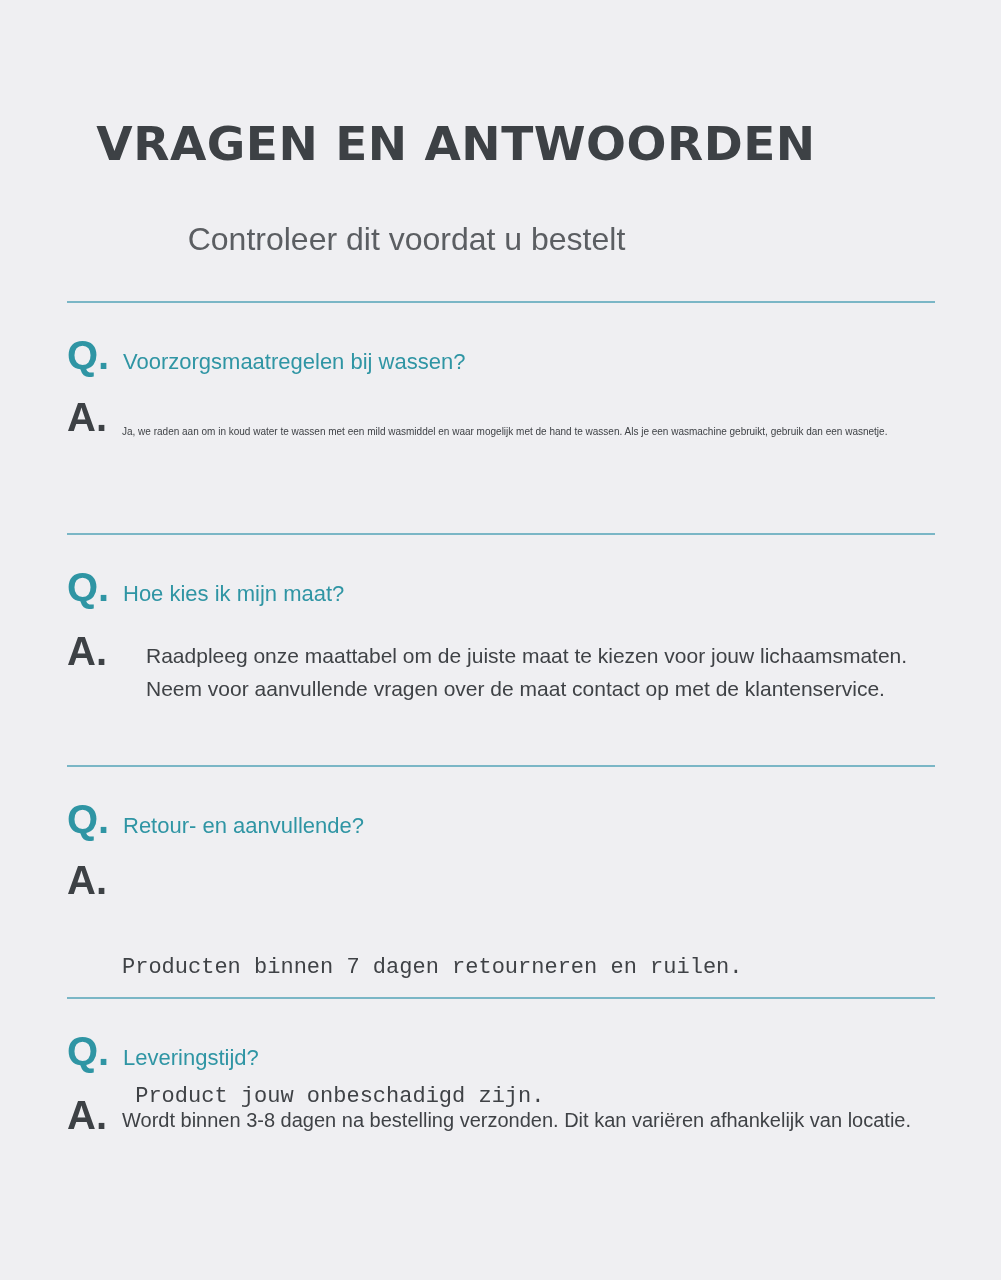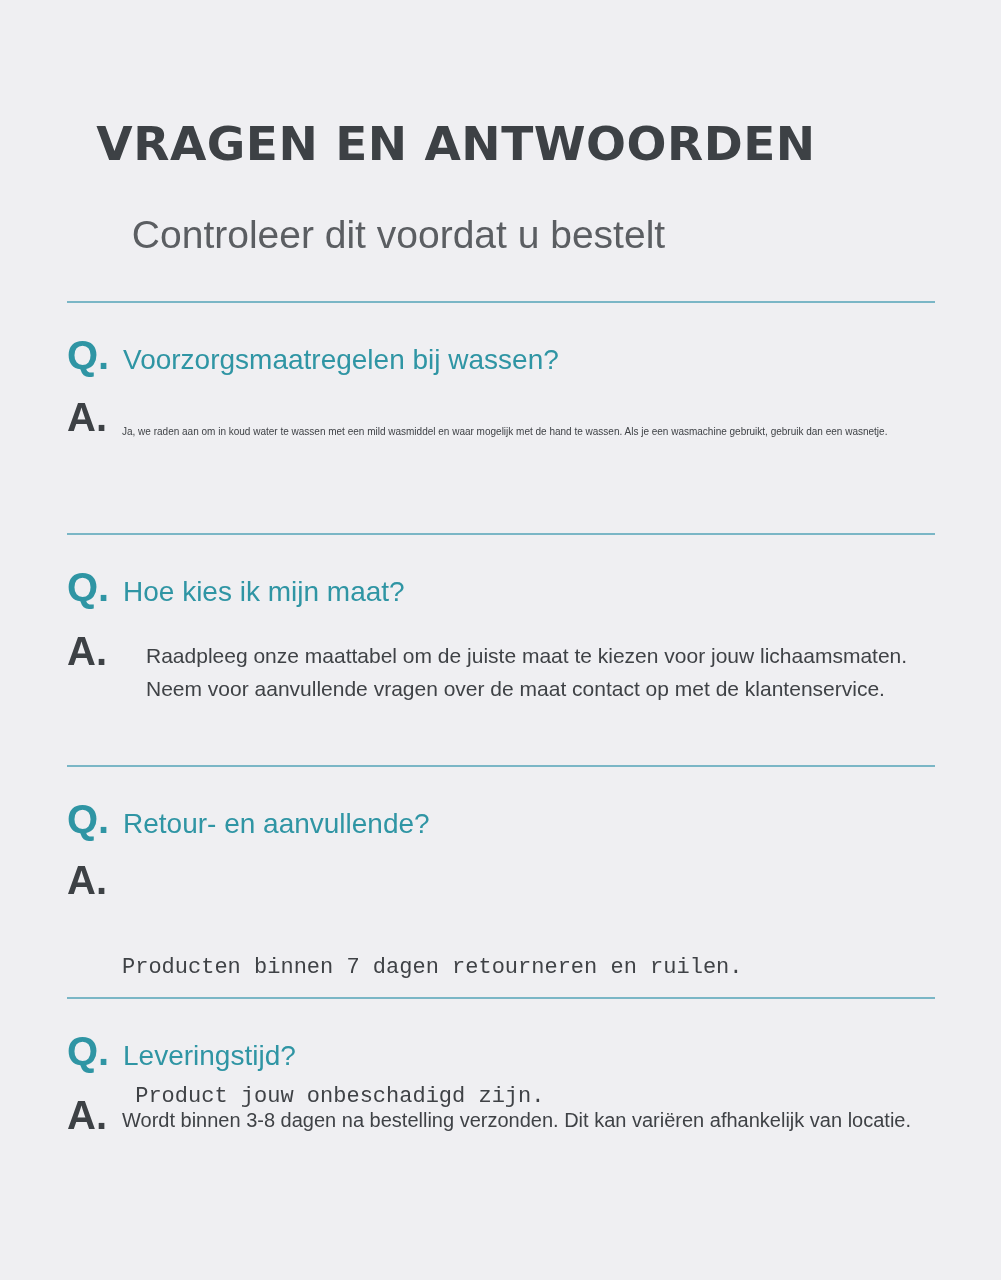--- a/index.html
+++ b/index.html
@@ -14,34 +14,34 @@
       position: absolute; left: 0; width: 912px; top: 116px;
       text-align: center;
       font-family: "DejaVu Sans", sans-serif;
       font-size: 47px; font-weight: bold; letter-spacing: 0.5px;
       color: #3d4145;
       margin: 0;
     }
     .subtitle {
       position: absolute; left: 0; width: 797px; top: 213px;
       text-align: center;
-      font-size: 39px; color: #5b5e62;
-      margin: 0;
+      font-size: 32px; color: #5b5e62;
+      margin: 8px;
     }
     .divider {
       position: absolute; left: 67px; width: 868px; height: 2px;
       background: #7ab6c6;
     }
     .qa { position: absolute; left: 67px; width: 880px; }
     .q-row { display: flex; align-items: baseline; height: 40px; }
     .q-mark {
       font-size: 40px; font-weight: bold; color: #2f95a4;
       width: 56px; flex: none;
     }
-    .q-text { font-size: 28px; color: #2f95a4; }
+    .q-text { font-size: 22px; color: #2f95a4; }
     .a-row { display: flex; align-items: flex-start; position: absolute; left: 0; }
     .a-mark {
       font-size: 40px; font-weight: bold; color: #3d4145;
       width: 55px; flex: none; line-height: 40px;
     }
     .a-text { color: #3f4246; }
   </style>
 </head>
 <body>
 

